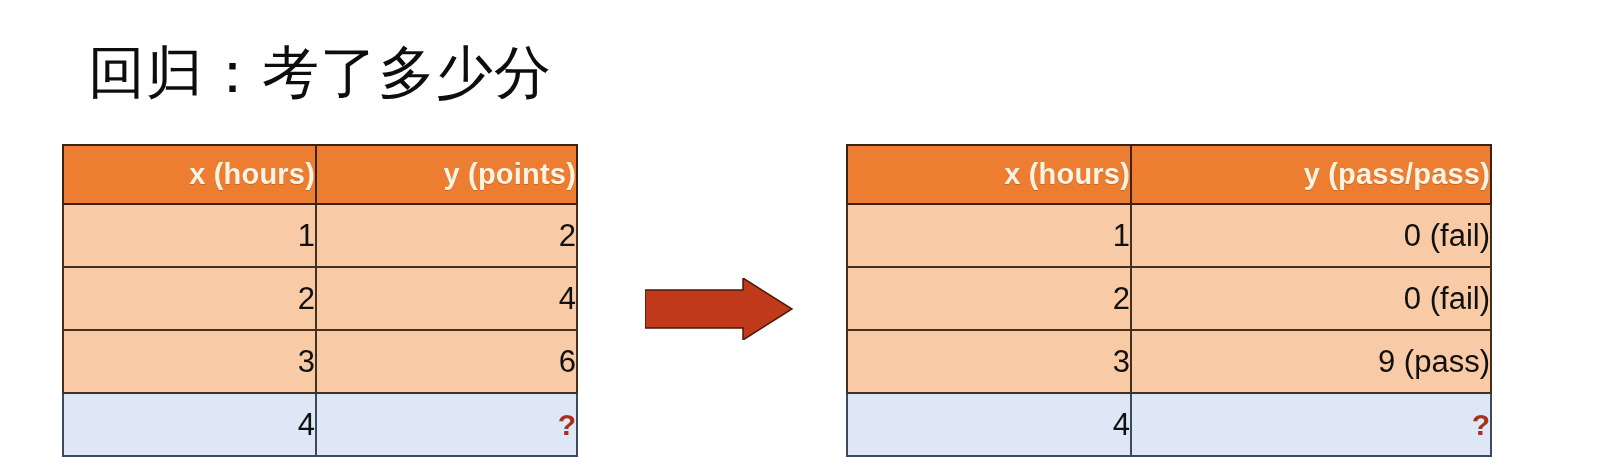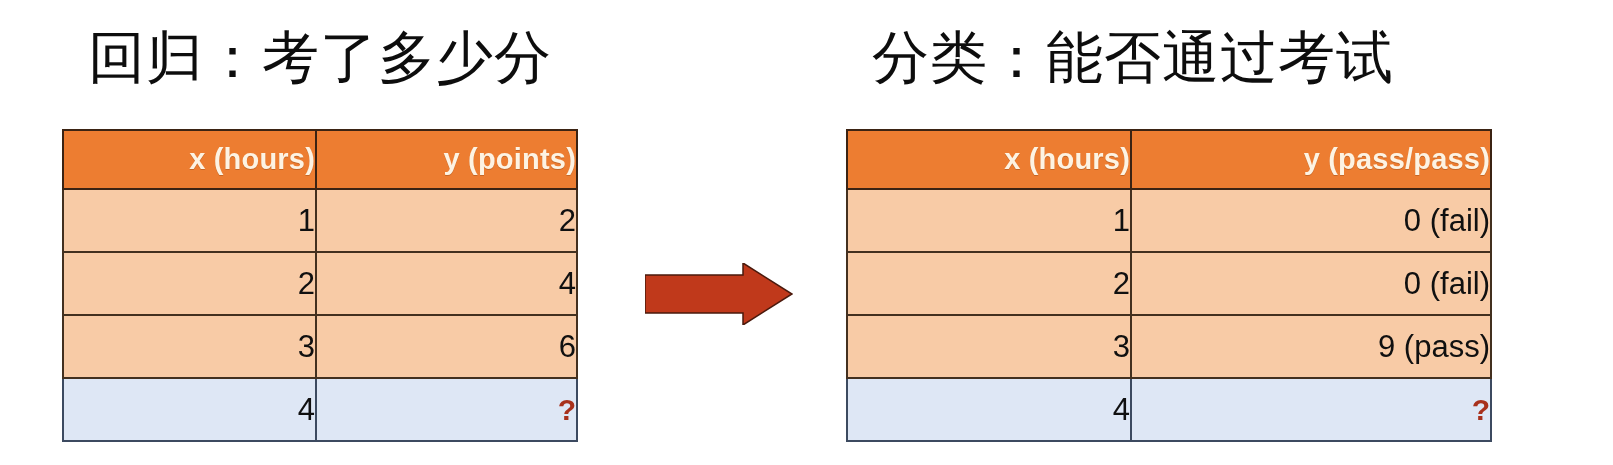--- a/index.html
+++ b/index.html
@@ -10,21 +10,21 @@
   body {
     width: 1613px;
     height: 465px;
     position: relative;
     overflow: hidden;
     font-family: "Liberation Sans", "DejaVu Sans", sans-serif;
   }
 
   .stage {
     position: absolute;
-    left: 0; top: 1px;
+    left: 0; top: 16px;
     width: 1613px;
     height: 329px;
     border-radius: 18px;
   }
 
   
   .panel-title {
     position: absolute;
     font-size: 57px;
     line-height: 1;
@@ -162,21 +162,20 @@
       </tr>
     </tbody>
   </table>
 
   <div id="flow-arrow">
     <svg width="148" height="62" viewBox="0 0 148 62" xmlns="http://www.w3.org/2000/svg">
       <polygon points="0,12 98,12 98,0 147,31 98,62 98,50 0,50" fill="#C0391B" stroke="#4a1a0d" stroke-width="1.5" stroke-linejoin="miter"></polygon>
     </svg>
   </div>
 
-  <div class="panel-title" id="title-right">分类：能否通过考试</div>
 
   <table class="data-table" id="table-classification">
     <thead>
       <tr>
         <th class="col-x">x (hours)</th>
         <th class="col-y">y (pass/pass)</th>
       </tr>
     </thead>
     <tbody>
       <tr>

